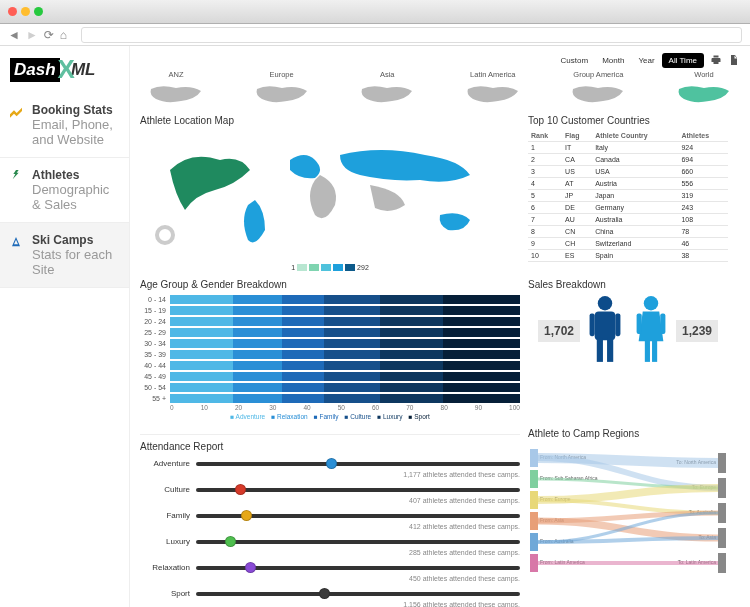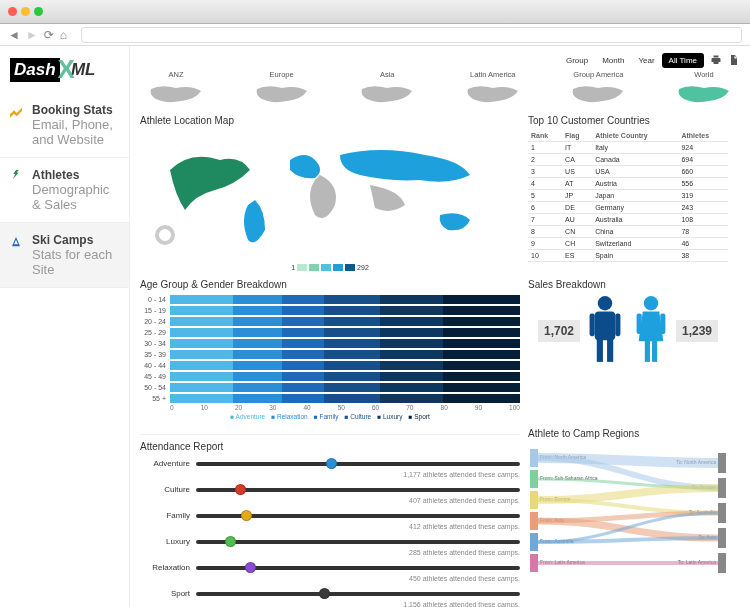--- a/index.html
+++ b/index.html
@@ -103,21 +103,21 @@
               <path fill="#1e6ab8" d="M6 20l6-14 6 14H6zm3-3h6l-3-7z"></path>
             </svg></span>
           <div class="nav-title">Ski Camps</div>
           <div class="nav-sub">Stats for each Site</div>
         </div>
       </div>
   </div>
 
   <div class="main">
     <div class="topbar">
-      <span id="ranges"><span class="range-btn ">Group</span><span class="range-btn ">Month</span><span class="range-btn ">Year</span><span class="range-btn active">All Time</span></span>
+      <span id="ranges"><span class="range-btn ">Custom</span><span class="range-btn ">Month</span><span class="range-btn ">Year</span><span class="range-btn active">All Time</span></span>
       <svg class="tb-ico" viewBox="0 0 24 24">
           <path fill="#555" d="M19 8H5c-1 0-2 1-2 2v6h4v4h10v-4h4v-6c0-1-1-2-2-2zM7 3h10v4H7z"></path>
         </svg>
       <svg class="tb-ico" viewBox="0 0 24 24">
           <path fill="#555" d="M14 2H6v20h12V8l-4-6zM13 9V3l5 6h-5z"></path>
         </svg>
     </div>
 
     <div class="regions" id="regions">
         <div class="region"><div>ANZ</div><svg class="mini " viewBox="0 0 60 28">

